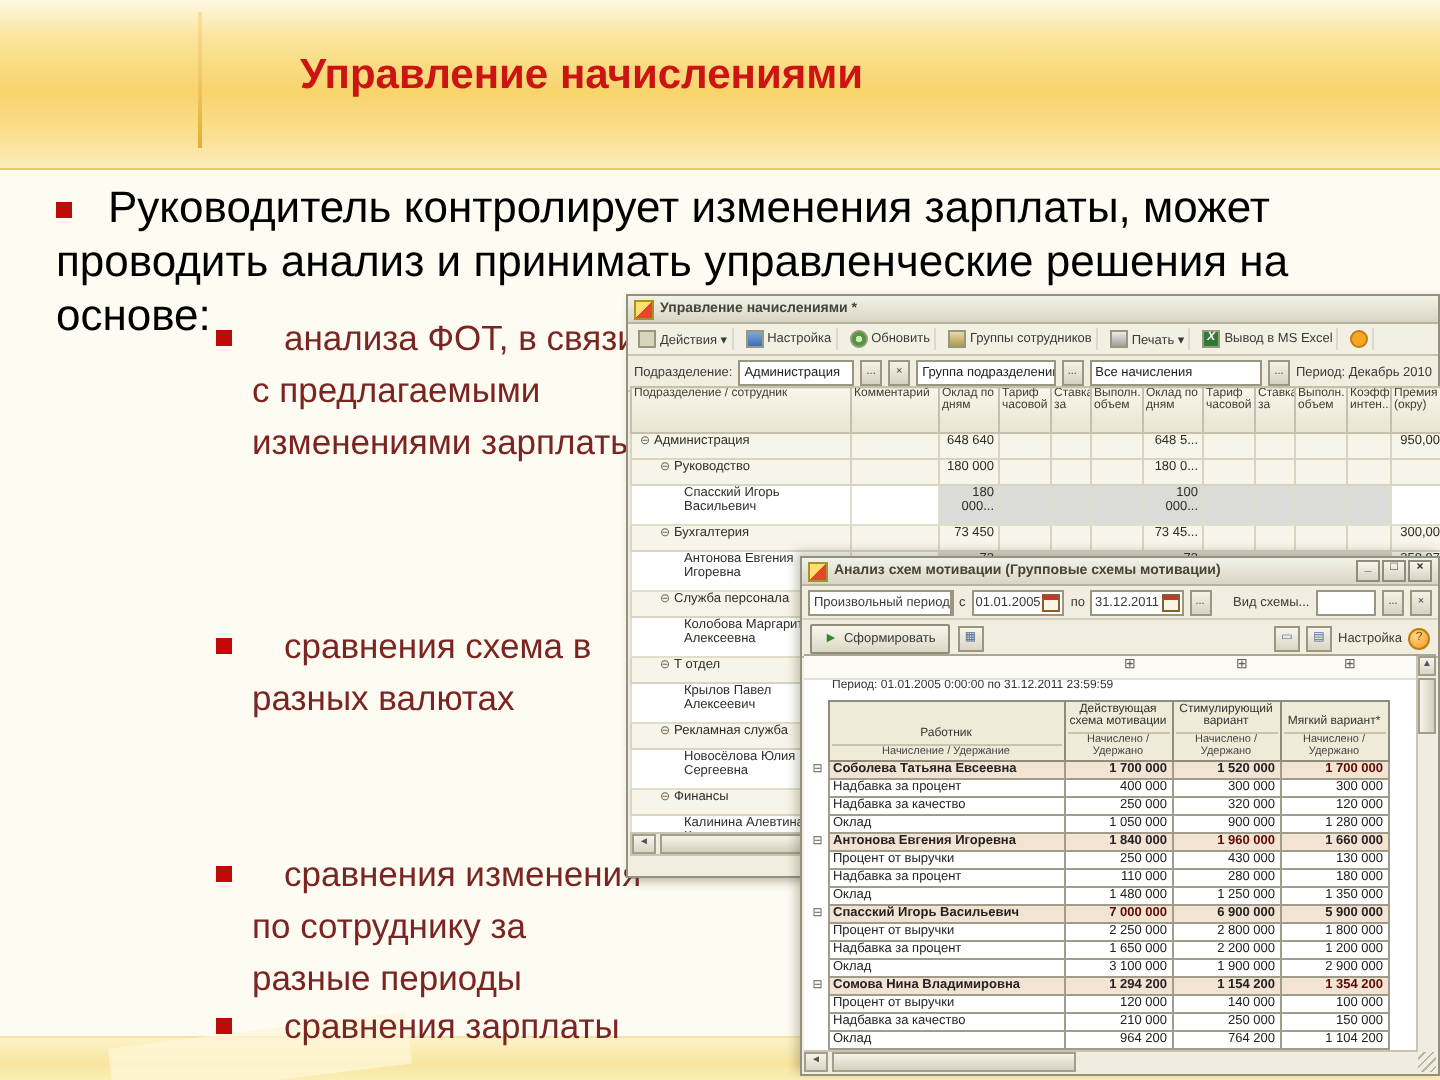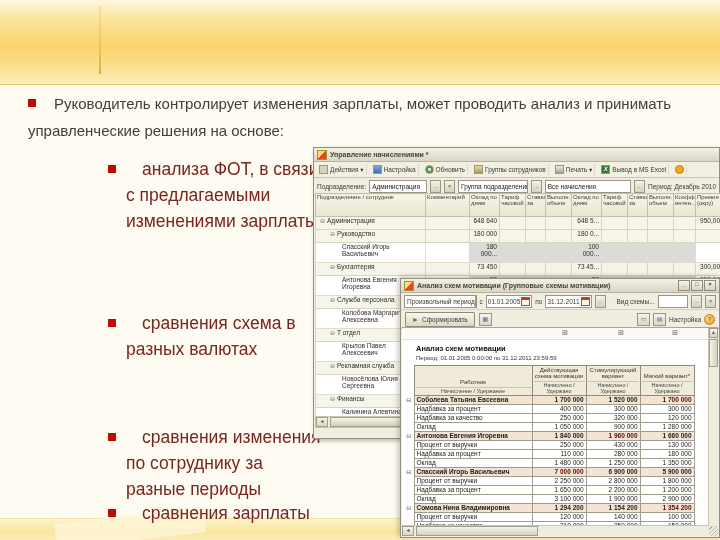--- a/index.html
+++ b/index.html
@@ -12,21 +12,21 @@
     border-bottom:1px solid #E9C967;}
   .logo{position:absolute;left:16px;top:12px;color:#C5281C;font-size:42px;font-weight:bold;
     letter-spacing:-3px;line-height:1;}
   .logo sup{font-size:11px;letter-spacing:0;vertical-align:28px;}
   .header-divider{position:absolute;left:99px;top:6px;height:68px;width:2px;
     background:linear-gradient(180deg,#F9E09A,#E3AE35);}
   .slide-title{position:absolute;left:150px;top:26px;margin:0;font-size:21px;font-weight:bold;color:#CC1414;}
 
   
   .main-bullet{position:absolute;left:28px;top:90px;width:664px;z-index:2;
-    font-size:15px;line-height:27px;color:#404040;}
+    font-size:22px;line-height:27px;color:#000000;}
   .main-bullet .sq{margin-right:18px;}
   .sq{display:inline-block;width:8px;height:8px;background:#C00A0A;vertical-align:2px;}
   .sub-bullet-list{list-style:none;margin:0;padding:0;z-index:2;position:absolute;left:0;top:0;}
   .sb{position:absolute;left:104px;width:222px;font-size:17.5px;line-height:26px;color:#7A2521;z-index:2;}
   .sb .sq{position:absolute;left:4px;top:9px;}
   .sb .sb-text{display:block;padding-left:22px;text-indent:16px;}
   .sb0{top:156px}.sb1{top:310px}.sb2{top:424px}.sb3{top:500px}
 
   
   .bottom-band{position:absolute;left:0;right:0;bottom:0;height:21px;z-index:1;
@@ -133,20 +133,21 @@
   .grip{position:absolute;right:0;bottom:0;width:9px;height:10px;
     background:repeating-linear-gradient(135deg,#F0EDE0 0 2px,#B9B5A2 2px 3px);}
 </style>
 </head>
 <body>
 
 <div class="slide">
 
   <div class="header">
     <div class="header-divider"></div>
+    <h1 class="slide-title">Управление начислениями</h1>
   </div>
 
   <div class="bottom-band">
     <div class="ribbon"></div>
   </div>
 
   <div class="main-bullet">
     <span class="sq"></span><span>Руководитель контролирует изменения зарплаты, может проводить анализ и принимать управленческие решения на основе:</span>
   </div>
 
@@ -461,21 +462,20 @@
         <span>Настройка</span>
         <span class="help-ic">?</span>
       </span>
     </div>
     <div class="report">
       <div class="expanders">
         <span style="left:160px">⊞</span>
         <span style="left:216px">⊞</span>
         <span style="left:270px">⊞</span>
       </div>
-      <div class="report-title">Анализ схем мотивации</div>
       <div class="report-period">Период: 01.01.2005 0:00:00 по 31.12.2011 23:59:59</div>
       <table class="w2-table">
         <colgroup>
           <col style="width:10px">
             <col style="width:118px">
             <col style="width:54px">
             <col style="width:54px">
             <col style="width:54px">
         </colgroup>
         <thead>

